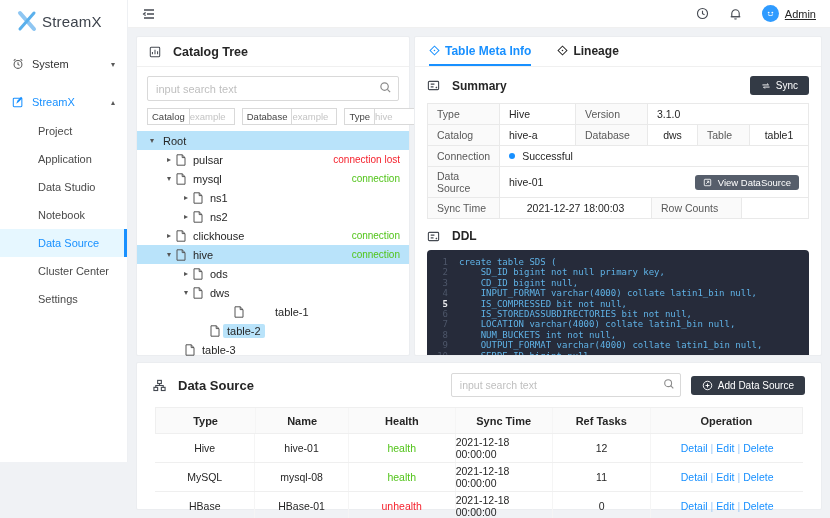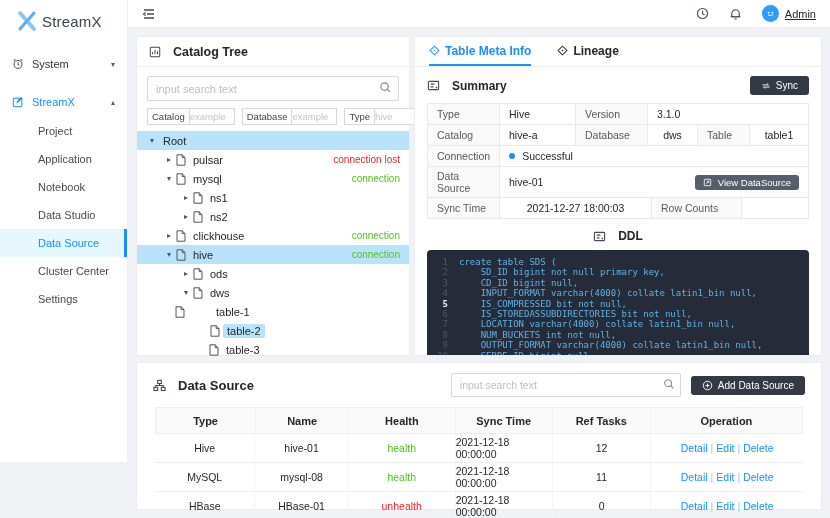--- a/index.html
+++ b/index.html
@@ -52,21 +52,21 @@
   .t-label { padding:1px 4px; border-radius:2px; }
   .t-label.nodesel { background:#b9e3fa; }
   .t-status { margin-left:auto; margin-right:9px; font-size:10px; }
   .t-status.green { color:#52c41a; } .t-status.red { color:#f5222d; }
 
   
   .tabs { display:flex; gap:26px; padding:0 14px; height:30px; align-items:center; border-bottom:1px solid #f0f0f0; }
   .tab { display:flex; align-items:center; gap:5px; font-size:12px; font-weight:bold; color:#262626; height:100%; cursor:pointer; border-bottom:2px solid transparent; }
   .tab.active { color:#1890ff; border-bottom-color:#1890ff; }
   .meta-body { padding:9px 12px 0; }
-  .sec-head { display:flex; align-items:center;justify-content:center; }
+  .sec-head { display:flex; align-items:center; }
   .sec-head .panel-title { font-size:12px; }
   .btn-dark { margin-left:auto; background:#333a45; color:#fff; border:none; border-radius:3px; font-size:10px; padding:4px 11px; display:flex; align-items:center; gap:5px; cursor:pointer; font-family:"Liberation Sans",sans-serif; }
   .sum-table { border:1px solid #e9e9e9; border-bottom:none; margin-top:8px; }
   .srow { display:flex; border-bottom:1px solid #e9e9e9; min-height:21px; }
   .scell { padding:3px 9px; font-size:10.5px; border-right:1px solid #e9e9e9; display:flex; align-items:center; }
   .scell:last-child { border-right:none; }
   .scell.lbl { background:#fafafa; color:#595959; }
   .scell.ctr { justify-content:center; }
   .dot { width:6px; height:6px; border-radius:50%; background:#1890ff; margin-right:7px; flex:0 0 6px; }
   .btn-view { margin-left:auto; background:#565e6b; color:#fff; border:none; border-radius:3px; font-size:9.5px; padding:2px 8px; display:flex; align-items:center; gap:6px; cursor:pointer; font-family:"Liberation Sans",sans-serif; }
@@ -135,22 +135,22 @@
             <path d="M5 9l1.2-3.6L10.6 1l1.6 1.6-4.4 4.4L5 9z" fill="#1890ff" stroke="none"></path>
         </svg>
       </span>
       <span>StreamX</span>
       <span class="mg-caret">▴</span>
     </div>
 
     <div class="submenu" id="submenu">
         <div class="sub-item">Project</div>
         <div class="sub-item">Application</div>
+        <div class="sub-item">Data Studio</div>
         <div class="sub-item">Notebook</div>
-        <div class="sub-item">Data Studio</div>
         <div class="sub-item active">Data Source</div>
         <div class="sub-item">Cluster Center</div>
         <div class="sub-item">Settings</div>
       </div>
   </div>
 
   <div class="topbar">
     <span class="tb-icon" style="margin-left:0">
       <svg width="14" height="14" viewBox="0 0 14 14" stroke="#454a52" stroke-width="1.3" fill="none">
         <path d="M2 3h10M5 7h7M2 11h10M3.6 5.4L1.6 7l2 1.6"></path>
@@ -296,41 +296,41 @@
         <div class="trow" style="padding-left: 42px;">
           <span class="caret">▾</span>
           <span class="t-file">
             <svg width="10" height="12" viewBox="0 0 10 12" fill="none" stroke="#555" stroke-width="1">
               <path d="M1 .8h5.2L9 3.6v7.6H1z"></path>
               <path d="M6.2.8v2.8H9"></path>
             </svg>
           </span>
           <span class="t-label">dws</span>
         </div>
-        <div class="trow" style=" gap: 24px;">
+        <div class="trow" style="padding-left: 59px; gap: 24px;">
           <span class="caret"></span>
           <span class="t-file">
             <svg width="10" height="12" viewBox="0 0 10 12" fill="none" stroke="#555" stroke-width="1">
               <path d="M1 .8h5.2L9 3.6v7.6H1z"></path>
               <path d="M6.2.8v2.8H9"></path>
             </svg>
           </span>
           <span class="t-label">table-1</span>
         </div>
         <div class="trow" style="padding-left: 59px;">
           <span class="caret"></span>
           <span class="t-file">
             <svg width="10" height="12" viewBox="0 0 10 12" fill="none" stroke="#555" stroke-width="1">
               <path d="M1 .8h5.2L9 3.6v7.6H1z"></path>
               <path d="M6.2.8v2.8H9"></path>
             </svg>
           </span>
           <span class="t-label nodesel">table-2</span>
         </div>
-        <div class="trow" style="padding-left: 58px;">
+        <div class="trow" style="padding-left: 34px;">
           <span class="caret"></span>
           <span class="t-file">
             <svg width="10" height="12" viewBox="0 0 10 12" fill="none" stroke="#555" stroke-width="1">
               <path d="M1 .8h5.2L9 3.6v7.6H1z"></path>
               <path d="M6.2.8v2.8H9"></path>
             </svg>
           </span>
           <span class="t-label">table-3</span>
         </div>
         <div class="trow" style="padding-left: 42px;">

